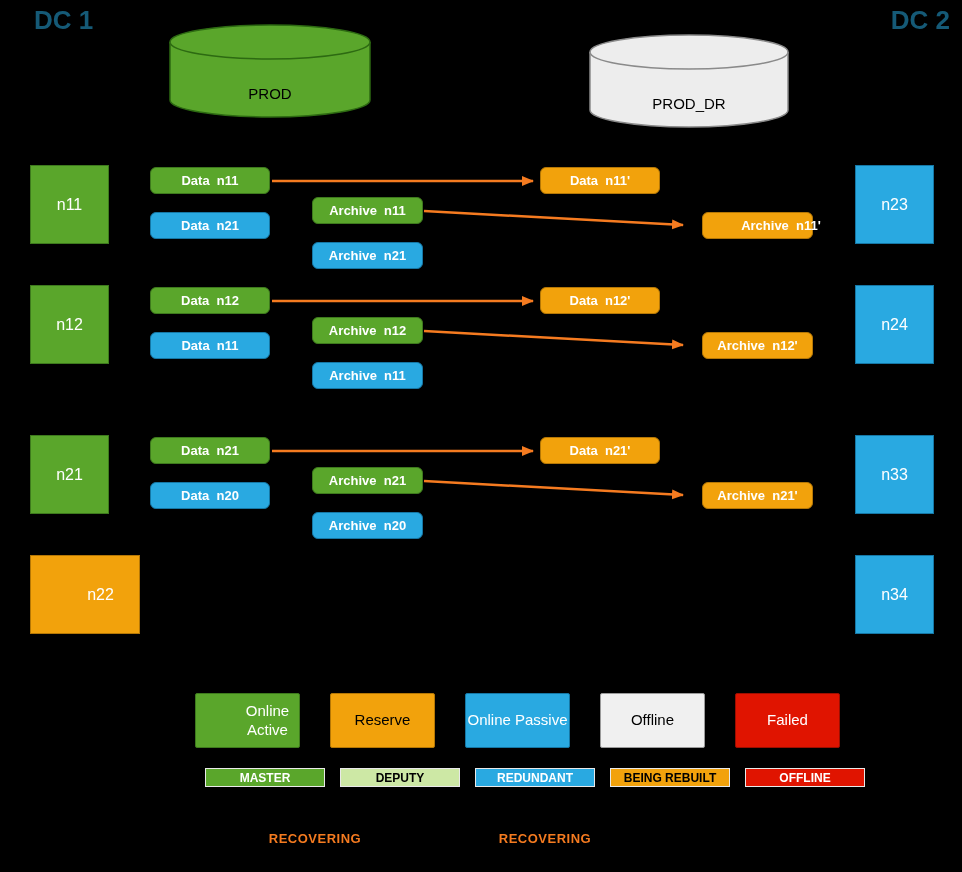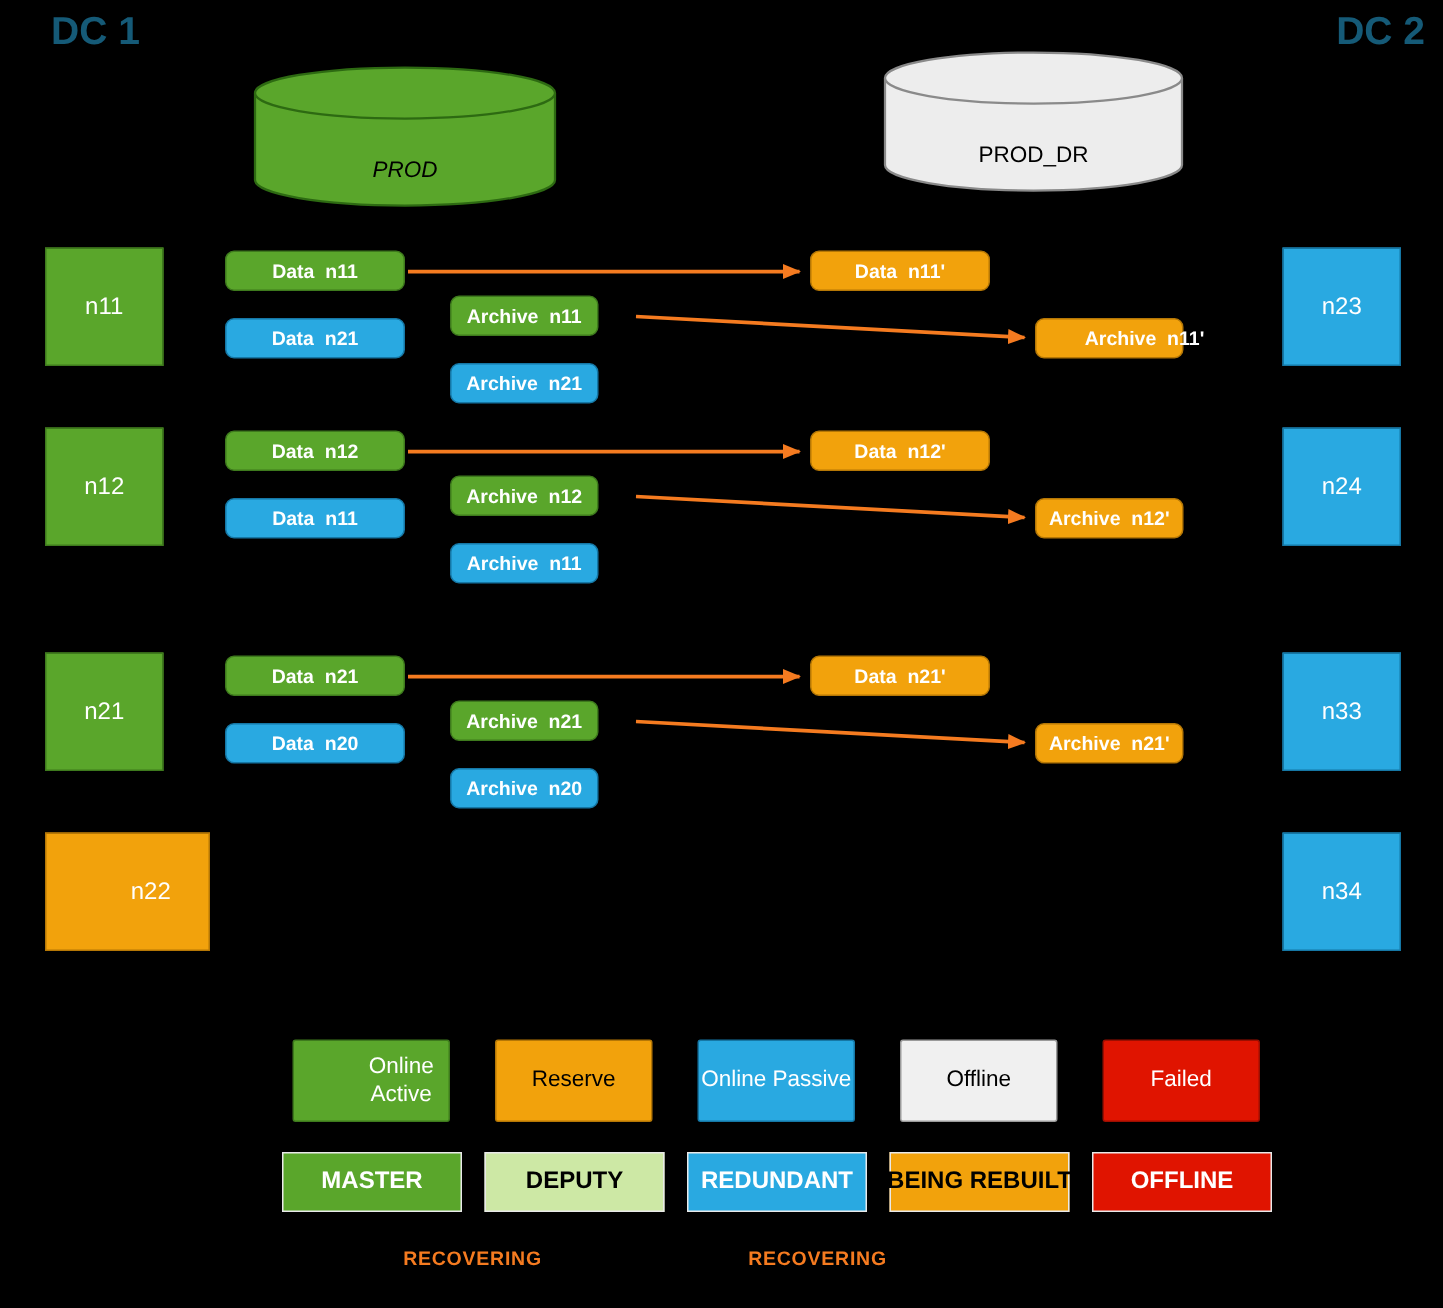--- a/index.html
+++ b/index.html
@@ -49,62 +49,62 @@
   .pill{
     position:absolute;height:27px;border-radius:6px;
     display:flex;align-items:center;justify-content:center;
     color:#fff;font-size:13px;font-weight:700;white-space:pre;
     box-sizing:border-box;
   }
   .pill.green{background:var(--green);border:1px solid var(--green-dark);}
   .pill.blue{background:var(--blue);border:1px solid var(--blue-dark);}
   .pill.orange{background:var(--orange);border:1px solid var(--orange-dark);}
   .w120{width:120px;}
-  .w122{width:99px;}
+  .w122{width:111px;margin-left:12px;}
 
   .arrows{position:absolute;left:0;top:0;pointer-events:none;}
 
   .legend-box{
     position:absolute;width:105px;height:55px;top:693px;
     display:flex;align-items:center;justify-content:center;
     text-align:center;font-size:15px;line-height:1.25;border-radius:2px;
     box-sizing:border-box;
   }
   .legend-box.green{background:var(--green);border:1px solid var(--green-dark);color:#fff;padding-left:40px;}
   .legend-box.orange{background:var(--orange);border:1px solid var(--orange-dark);color:#000;}
   .legend-box.blue{background:var(--blue);border:1px solid var(--blue-dark);color:#fff;}
   .legend-box.offwhite{background:var(--offwhite);border:1px solid #9a9a9a;color:#000;}
   .legend-box.red{background:var(--red);border:1px solid var(--red-dark);color:#fff;}
 
   .role-box{
-    position:absolute;width:120px;height:40px;top:768px;
+    position:absolute;width:120px;height:19px;top:768px;
     display:flex;align-items:center;justify-content:center;
-    font-size:16px;font-weight:700;white-space:pre;
-    box-sizing:border-box;border:1px solid #e9e9e9;
+    font-size:12px;font-weight:700;white-space:pre;
+    box-sizing:border-box;border:1px solid #e9e9e9;margin-left:17px;
   }
   .role-box.green{background:var(--green);color:#fff;}
   .role-box.lightgreen{background:var(--lightgreen);color:#000;}
   .role-box.blue{background:var(--blue);color:#fff;}
   .role-box.orange{background:var(--orange);color:#000;}
   .role-box.red{background:var(--red);color:#fff;}
 
   .recovering{
     position:absolute;top:831px;width:122px;text-align:center;
     color:var(--arrow);font-size:13px;font-weight:700;letter-spacing:0.5px;
   }
 </style>
 </head>
 <body>
 
 <div class="canvas">
 
   <div class="dc-label dc1">DC 1</div>
   <div class="dc-label dc2">DC 2</div>
 
-  <div class="cyl" style="left:165px;top:40px;width:210px;height:100px;font-style:italic;">
+  <div class="cyl" style="left:165px;top:20px;width:210px;height:100px;">
     <svg width="210" height="100" viewBox="0 0 210 100">
       <path d="M5,22 L5,80 A100,17 0 0 0 205,80 L205,22" fill="#5aa62b" stroke="#2d6a12" stroke-width="1.5"></path>
       <ellipse cx="105" cy="22" rx="100" ry="17" fill="#5aa62b" stroke="#2d6a12" stroke-width="1.5"></ellipse>
     </svg>
     <div class="cyl-label">PROD</div>
   </div>
 
   <div class="cyl" style="left:585px;top:30px;width:208px;height:100px;">
     <svg width="208" height="100" viewBox="0 0 208 100">
       <path d="M5,22 L5,80 A99,17 0 0 0 203,80 L203,22" fill="#ededed" stroke="#8a8a8a" stroke-width="1.5"></path>

